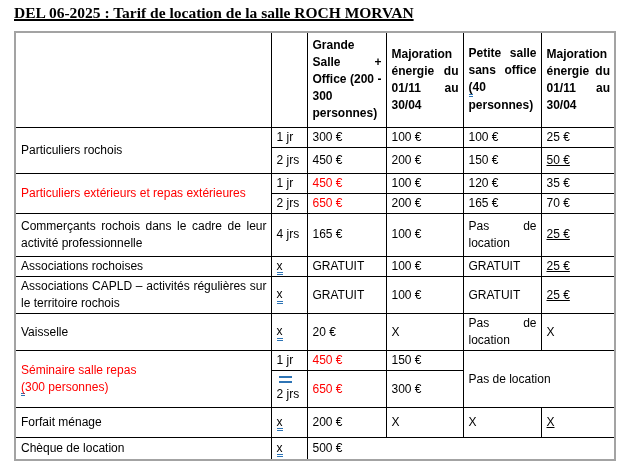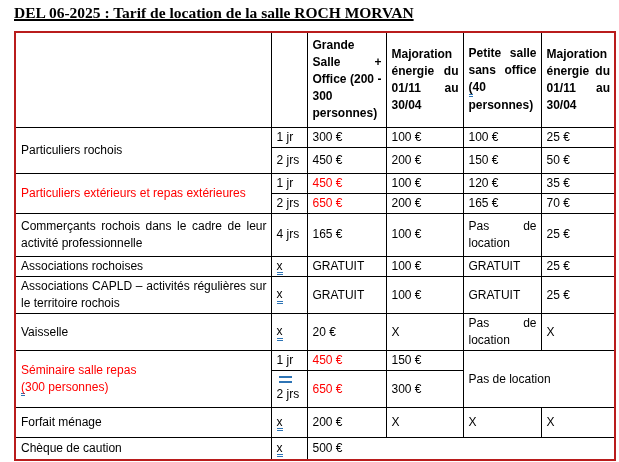--- a/index.html
+++ b/index.html
@@ -5,34 +5,34 @@
   html,body{margin:0;padding:0;background:#ffffff;}
   body{width:619px;height:462px;overflow:hidden;font-family:"Liberation Sans",sans-serif;color:#000;}
   .page{padding:4px 0 0 14px;}
   .doc-title{
     font-family:"Liberation Serif",serif;
     font-size:15.5px;font-weight:bold;
     text-decoration:underline;
     text-decoration-thickness:1.5px;
     margin:0 0 9px 0;white-space:nowrap;
   }
-  table.tarif{border-collapse:collapse;table-layout:fixed;border:2px solid #b91c1c;}
+  table.tarif{border-collapse:collapse;table-layout:fixed;border:2px solid #a3a3a3;}
   table.tarif td{
     border:1.5px solid #000;
     font-size:12px;line-height:17px;
     padding:1px 4px 1px 5px;
     vertical-align:middle;
     overflow:hidden;
   }
   td.hdr{vertical-align:top;font-weight:bold;text-align:justify;padding-top:3px;line-height:17.5px;}
   td.dur{padding-left:4px;padding-right:2px;margin-left:28px;}
   td.val{padding-left:6px;margin-left:16px;}
   .red{color:#FF0000;}
   .jus{text-align:justify;}
-  .vb{vertical-align:bottom;padding-bottom:3px;}
+  .vb{vertical-align:bottom;padding-bottom:3px;text-decoration:underline;}
   
   .xm{display:inline-block;line-height:1.05;border-bottom:3px double #2E74B5;}
   
   .eq{display:block;width:13px;height:7px;box-sizing:border-box;
       border-top:2px solid #2E74B5;border-bottom:2px solid #2E74B5;
       margin:1px 0 3px 2px;}
 </style>
 </head>
 <body>
 
@@ -143,19 +143,19 @@
     <tr style="height:30px">
       <td>Forfait ménage</td>
       <td class="dur"><span class="xm">x</span></td>
       <td class="val">200 €</td>
       <td class="val">X</td>
       <td class="val">X</td>
       <td class="val vb">X</td>
     </tr>
 
     <tr style="height:22px">
-      <td>Chèque de caution</td>
+      <td>Chèque de location</td>
       <td class="dur"><span class="xm">x</span></td>
       <td colspan="4" class="val">500 €</td>
     </tr>
   </tbody>
     </table>
 </div>
 
 </body></html>

